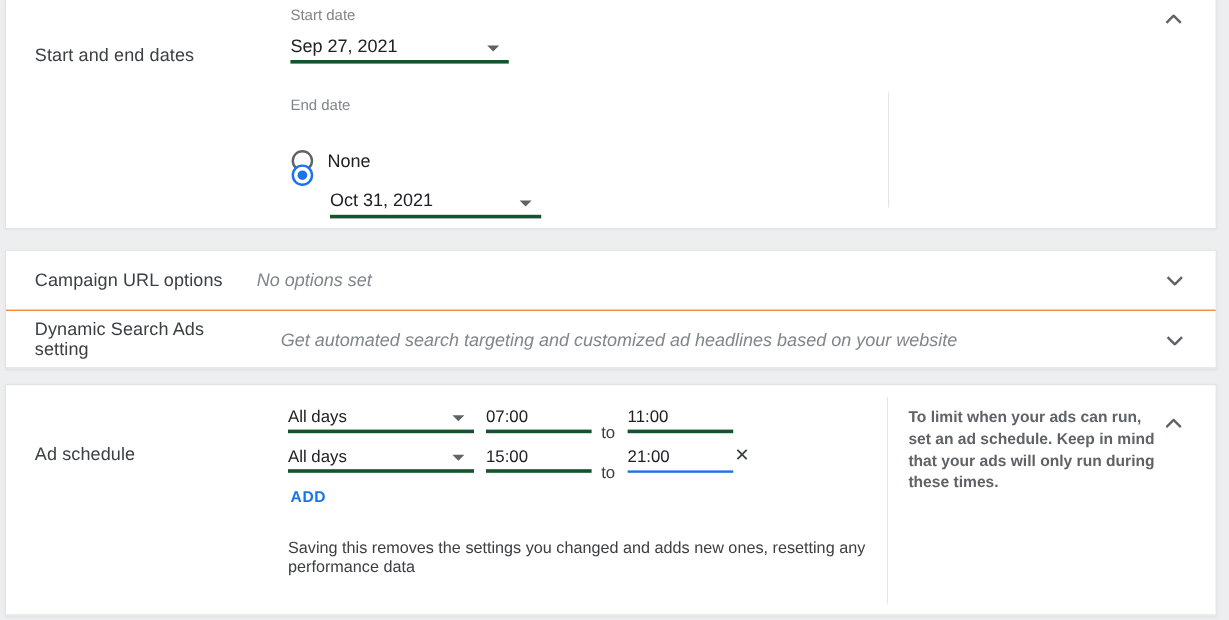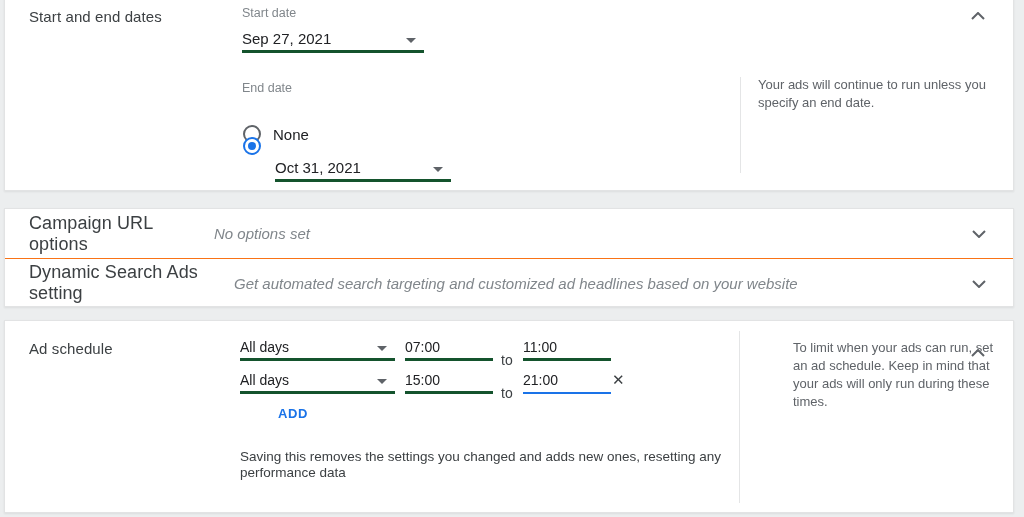--- a/index.html
+++ b/index.html
@@ -18,20 +18,21 @@
     box-shadow:0 1px 2px rgba(0,0,0,0.07);
   }
   #card-dates { top:-2px; height:193px; }
   #card-middle { top:208px; height:99px; }
   #card-schedule { top:320px; height:193px; }
 
   .section-title {
     position:absolute; left:24px;
     font-size:15px; color:#3c4043; font-weight:500;
     letter-spacing:.1px;
+    margin-top:30px;
   }
   .field-label { font-size:12.5px; color:#80868b; }
 
   
   .u-field {
     position:absolute;
     border-bottom:3px solid #14532d;
     font-size:15px; color:#202124;
     display:flex; align-items:center;
     height:26px;
@@ -75,38 +76,37 @@
   }
 
   
   .setting-row {
     height:49px; display:flex; align-items:center;
     position:relative;
   }
   .setting-row + .setting-row { border-top:1px solid #f97316;gap:20px; }
   .setting-row .row-title {
     width:209px; padding-left:24px; flex:none;
-    font-size:18px; color:#3c4043; font-weight:500; letter-spacing:.1px;
+    font-size:15px; color:#3c4043; font-weight:500; letter-spacing:.1px;
   }
   .setting-row .row-value { font-size:15px; color:#80868b; padding-right:60px;font-style:italic; }
   .setting-row .chevron-btn { right:24px; top:15px; }
 
   
   .sched-row { position:absolute; height:27px; }
   .sched-to { position:absolute; font-size:14px; color:#3c4043;margin-top:12px; }
   .close-btn {
     position:absolute; background:none; border:none; cursor:pointer;
     font-size:15px; color:#3c4043; line-height:1;
   }
   .add-link {
     position:absolute; left:237px; top:85px;
     background:none; border:none; cursor:pointer;
     color:#1a73e8; font-weight:700; font-size:13px; letter-spacing:.6px;
     font-family:"Liberation Sans", sans-serif;
-    margin-left:36px;
   }
   .sched-note {
     position:absolute; left:235px; top:128px;
     width:505px; font-size:13.5px; line-height:16px; color:#3c4043;
   }
 </style>
 </head>
 <body>
 
 <section class="card" id="card-dates">
@@ -128,21 +128,20 @@
 
   <div class="radio-row" style="left:238px;top:138px;">
     <span class="radio selected"></span>
   </div>
   <div class="u-field" style="left:270px;top:137px;width:176px;margin-top:20px;">
     <span>Oct 31, 2021</span>
     <span class="caret"></span>
   </div>
 
   <div class="v-divider" style="left:735px;top:78px;height:96px;"></div>
-  <div class="help-text" style="left:753px;top:77px;width:240px;">Your ads will continue to run unless you specify an end date.</div>
 
   <button class="chevron-btn" style="right:25px;top:7px;">
     <svg width="14" height="8" viewBox="0 0 14 8">
       <path d="M1 7 L7 1 L13 7" stroke="#5f6368" stroke-width="2" fill="none"></path>
     </svg>
   </button>
 </section>
 
 <section class="card" id="card-middle">
   <div class="setting-row">
@@ -197,20 +196,20 @@
     <button class="close-btn" style="left:607px;top:4px;">✕</button>
   </div>
 
   <button class="add-link">ADD</button>
 
   <div class="sched-note">
     <div>Saving this removes the settings you changed and adds new ones, resetting any performance data</div>
   </div>
 
   <div class="v-divider" style="left:734px;top:10px;height:172px;"></div>
-  <div class="help-text" style="left:788px;top:18px;width:212px;">To limit when your ads can run, set an ad schedule. Keep in mind that your ads will only run during these times.</div>
+  <div class="help-text" style="left:752px;top:18px;width:212px;font-weight:bold;">To limit when your ads can run, set an ad schedule. Keep in mind that your ads will only run during these times.</div>
 
   <button class="chevron-btn" style="right:25px;top:22px;">
     <svg width="14" height="8" viewBox="0 0 14 8">
       <path d="M1 7 L7 1 L13 7" stroke="#5f6368" stroke-width="2" fill="none"></path>
     </svg>
   </button>
 </section>
 
 </body></html>

